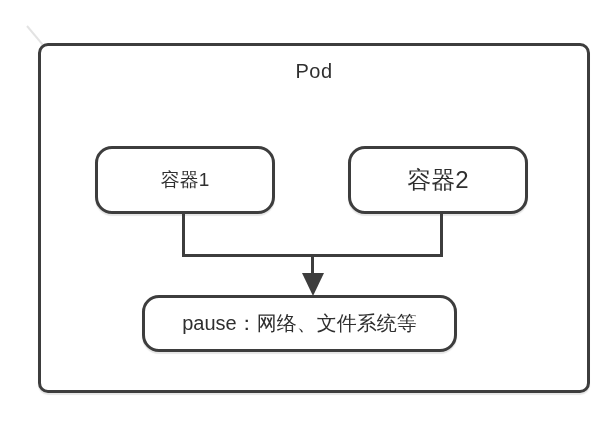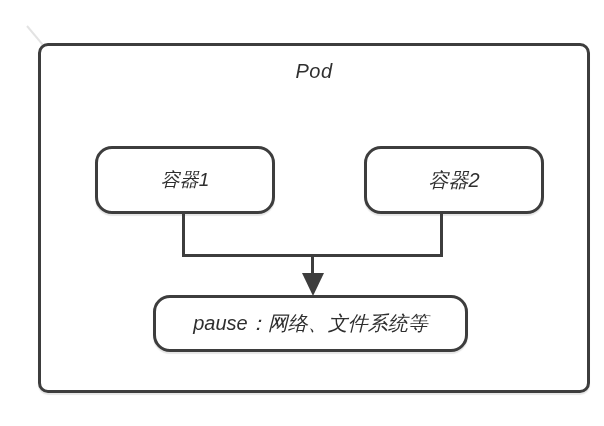--- a/index.html
+++ b/index.html
@@ -7,21 +7,20 @@
     padding: 0;
     background: #ffffff;
     font-family: "Liberation Sans", "DejaVu Sans", sans-serif;
   }
   .canvas {
     position: relative;
     width: 604px;
     height: 426px;
     background: #ffffff;
     overflow: hidden;
-    font-style: italic;
   }
   .pod-box {
     position: absolute;
     left: 38px;
     top: 43px;
     width: 552px;
     height: 350px;
     border: 3px solid #3d3d3d;
     border-radius: 10px;
     box-sizing: border-box;
@@ -44,22 +43,22 @@
     border-radius: 17px;
     box-sizing: border-box;
     background: #ffffff;
     display: flex;
     align-items: center;
     justify-content: center;
     color: #2f2f2f;
     box-shadow: 0 2px 1px rgba(0,0,0,0.10);
   }
   .container-1 { left: 95px;  top: 146px; width: 180px; height: 68px; font-size: 19px; }
-  .container-2 { left: 364px; top: 146px; width: 180px; height: 68px; font-size: 20px; }
-  .pause-box   { left: 153px; top: 295px; width: 315px; height: 57px; font-size: 20px; }
+  .container-2 { left: 348px; top: 146px; width: 180px; height: 68px; font-size: 24px; }
+  .pause-box   { left: 142px; top: 295px; width: 315px; height: 57px; font-size: 20px; }
   .line {
     position: absolute;
     background: #3d3d3d;
   }
   .v-line-left  { left: 182px; top: 214px; width: 3px; height: 43px; }
   .v-line-right { left: 440px; top: 214px; width: 3px; height: 43px; }
   .h-line       { left: 182px; top: 254px; width: 261px; height: 3px; }
   .stem         { left: 311px; top: 257px; width: 3px; height: 18px; }
   .arrowhead {
     position: absolute;

